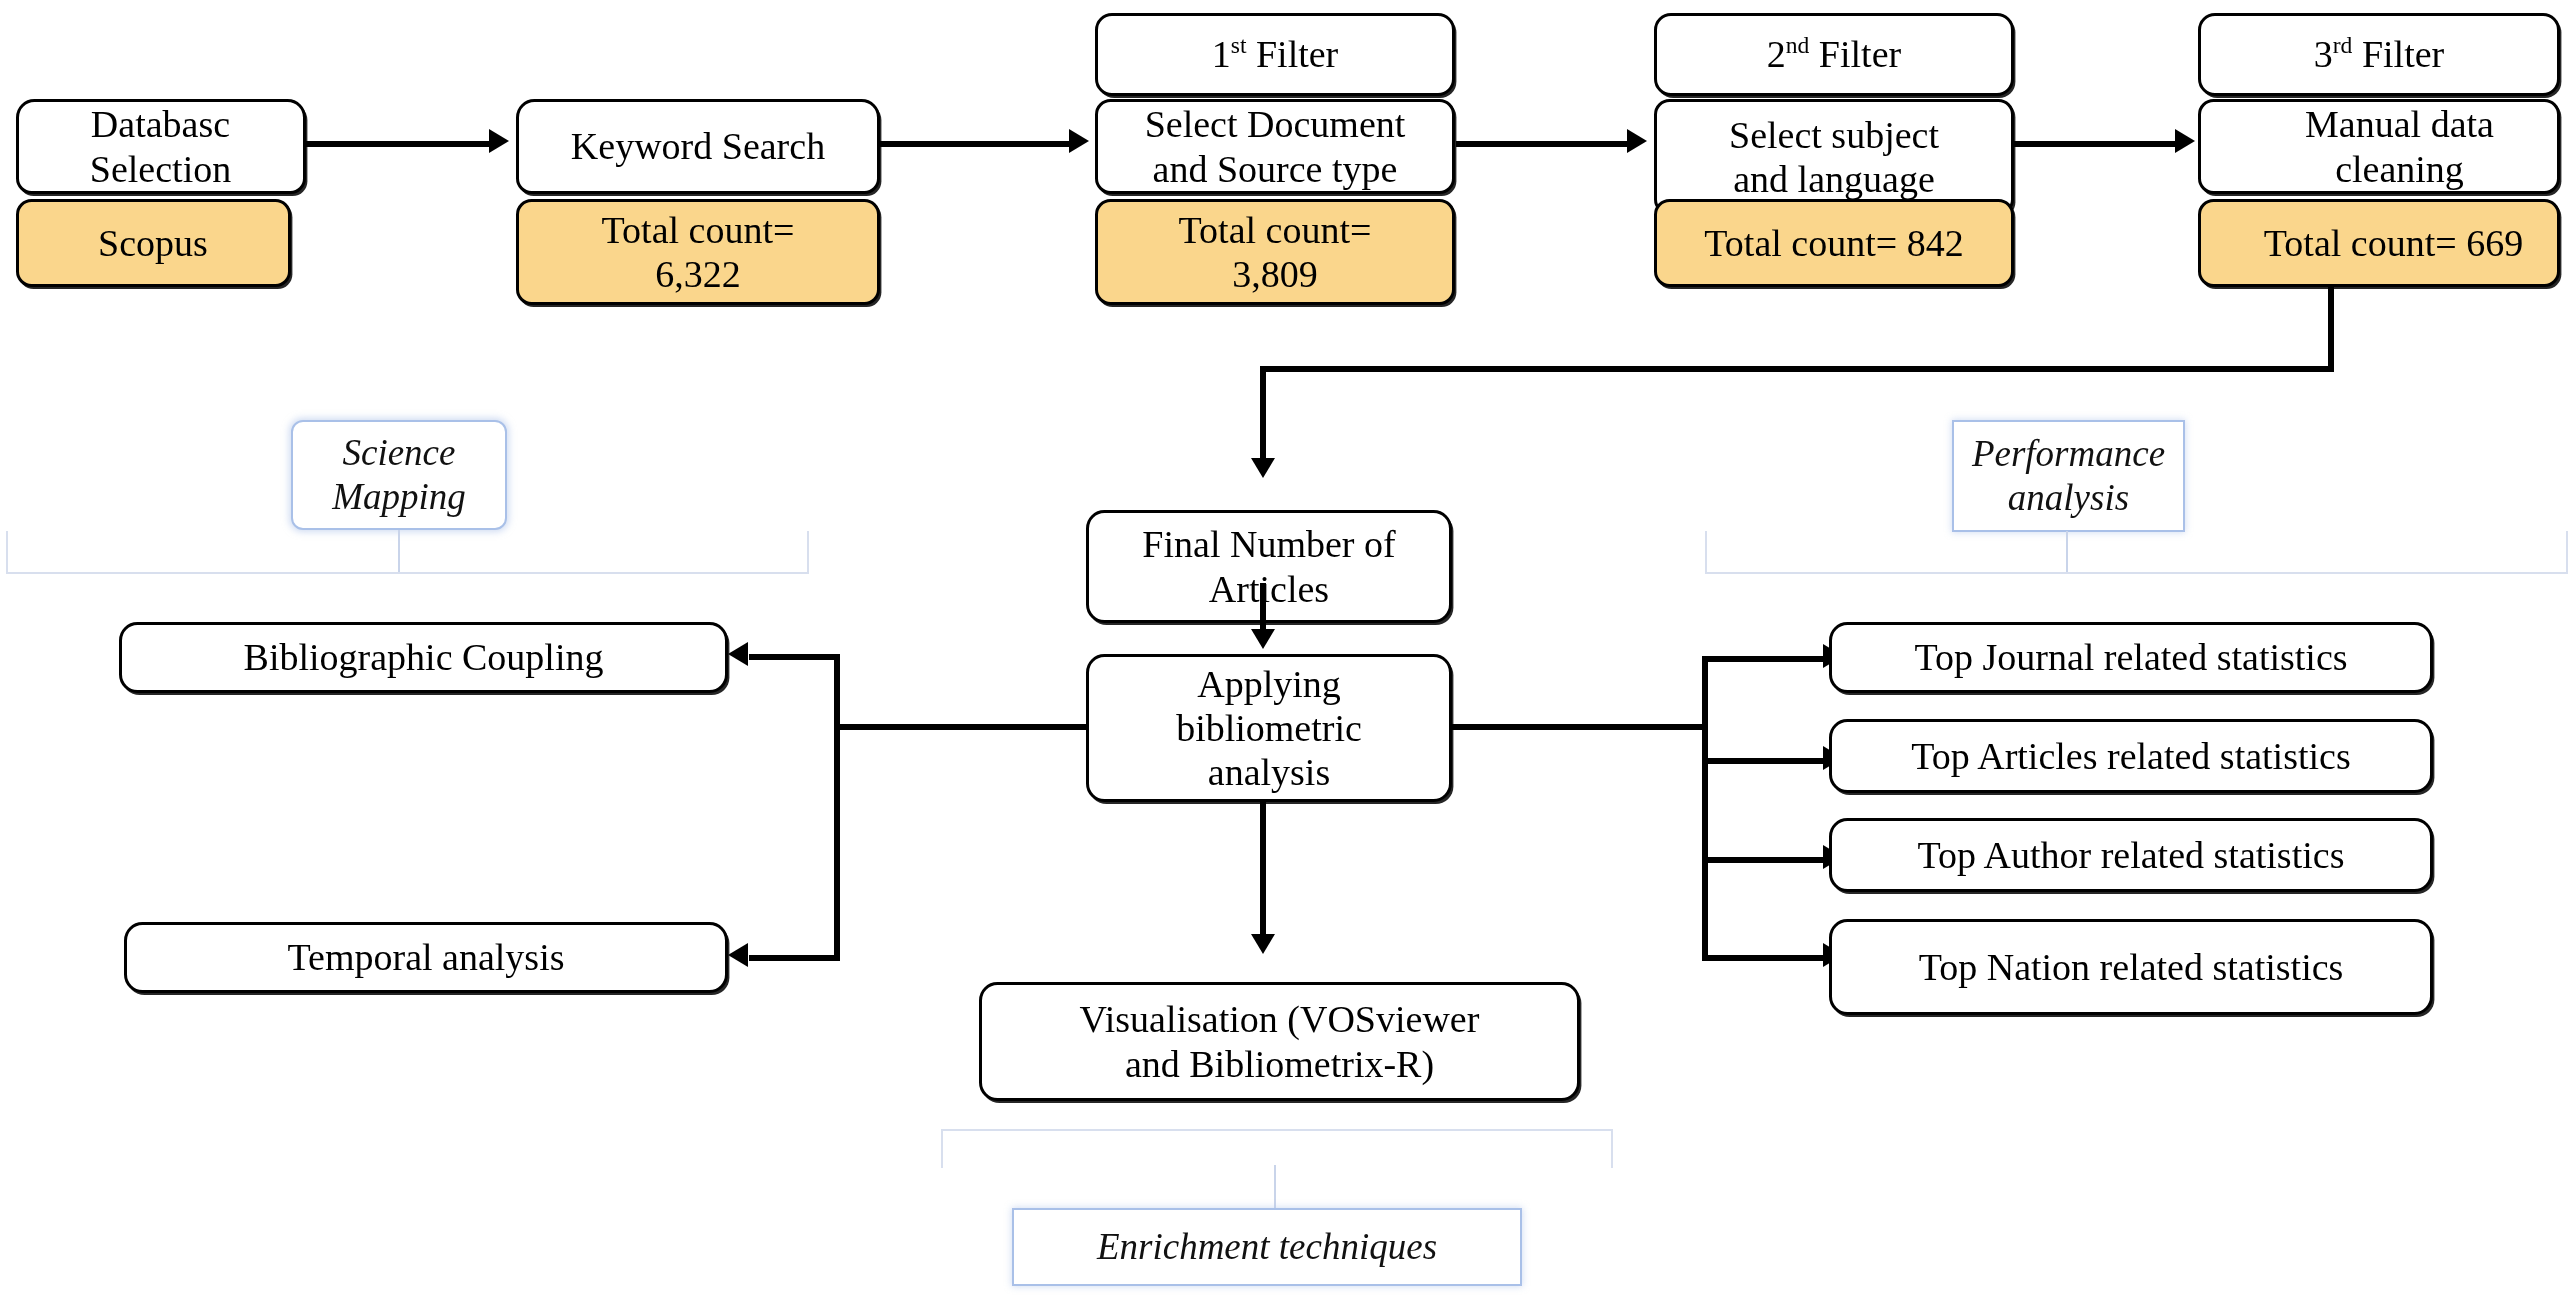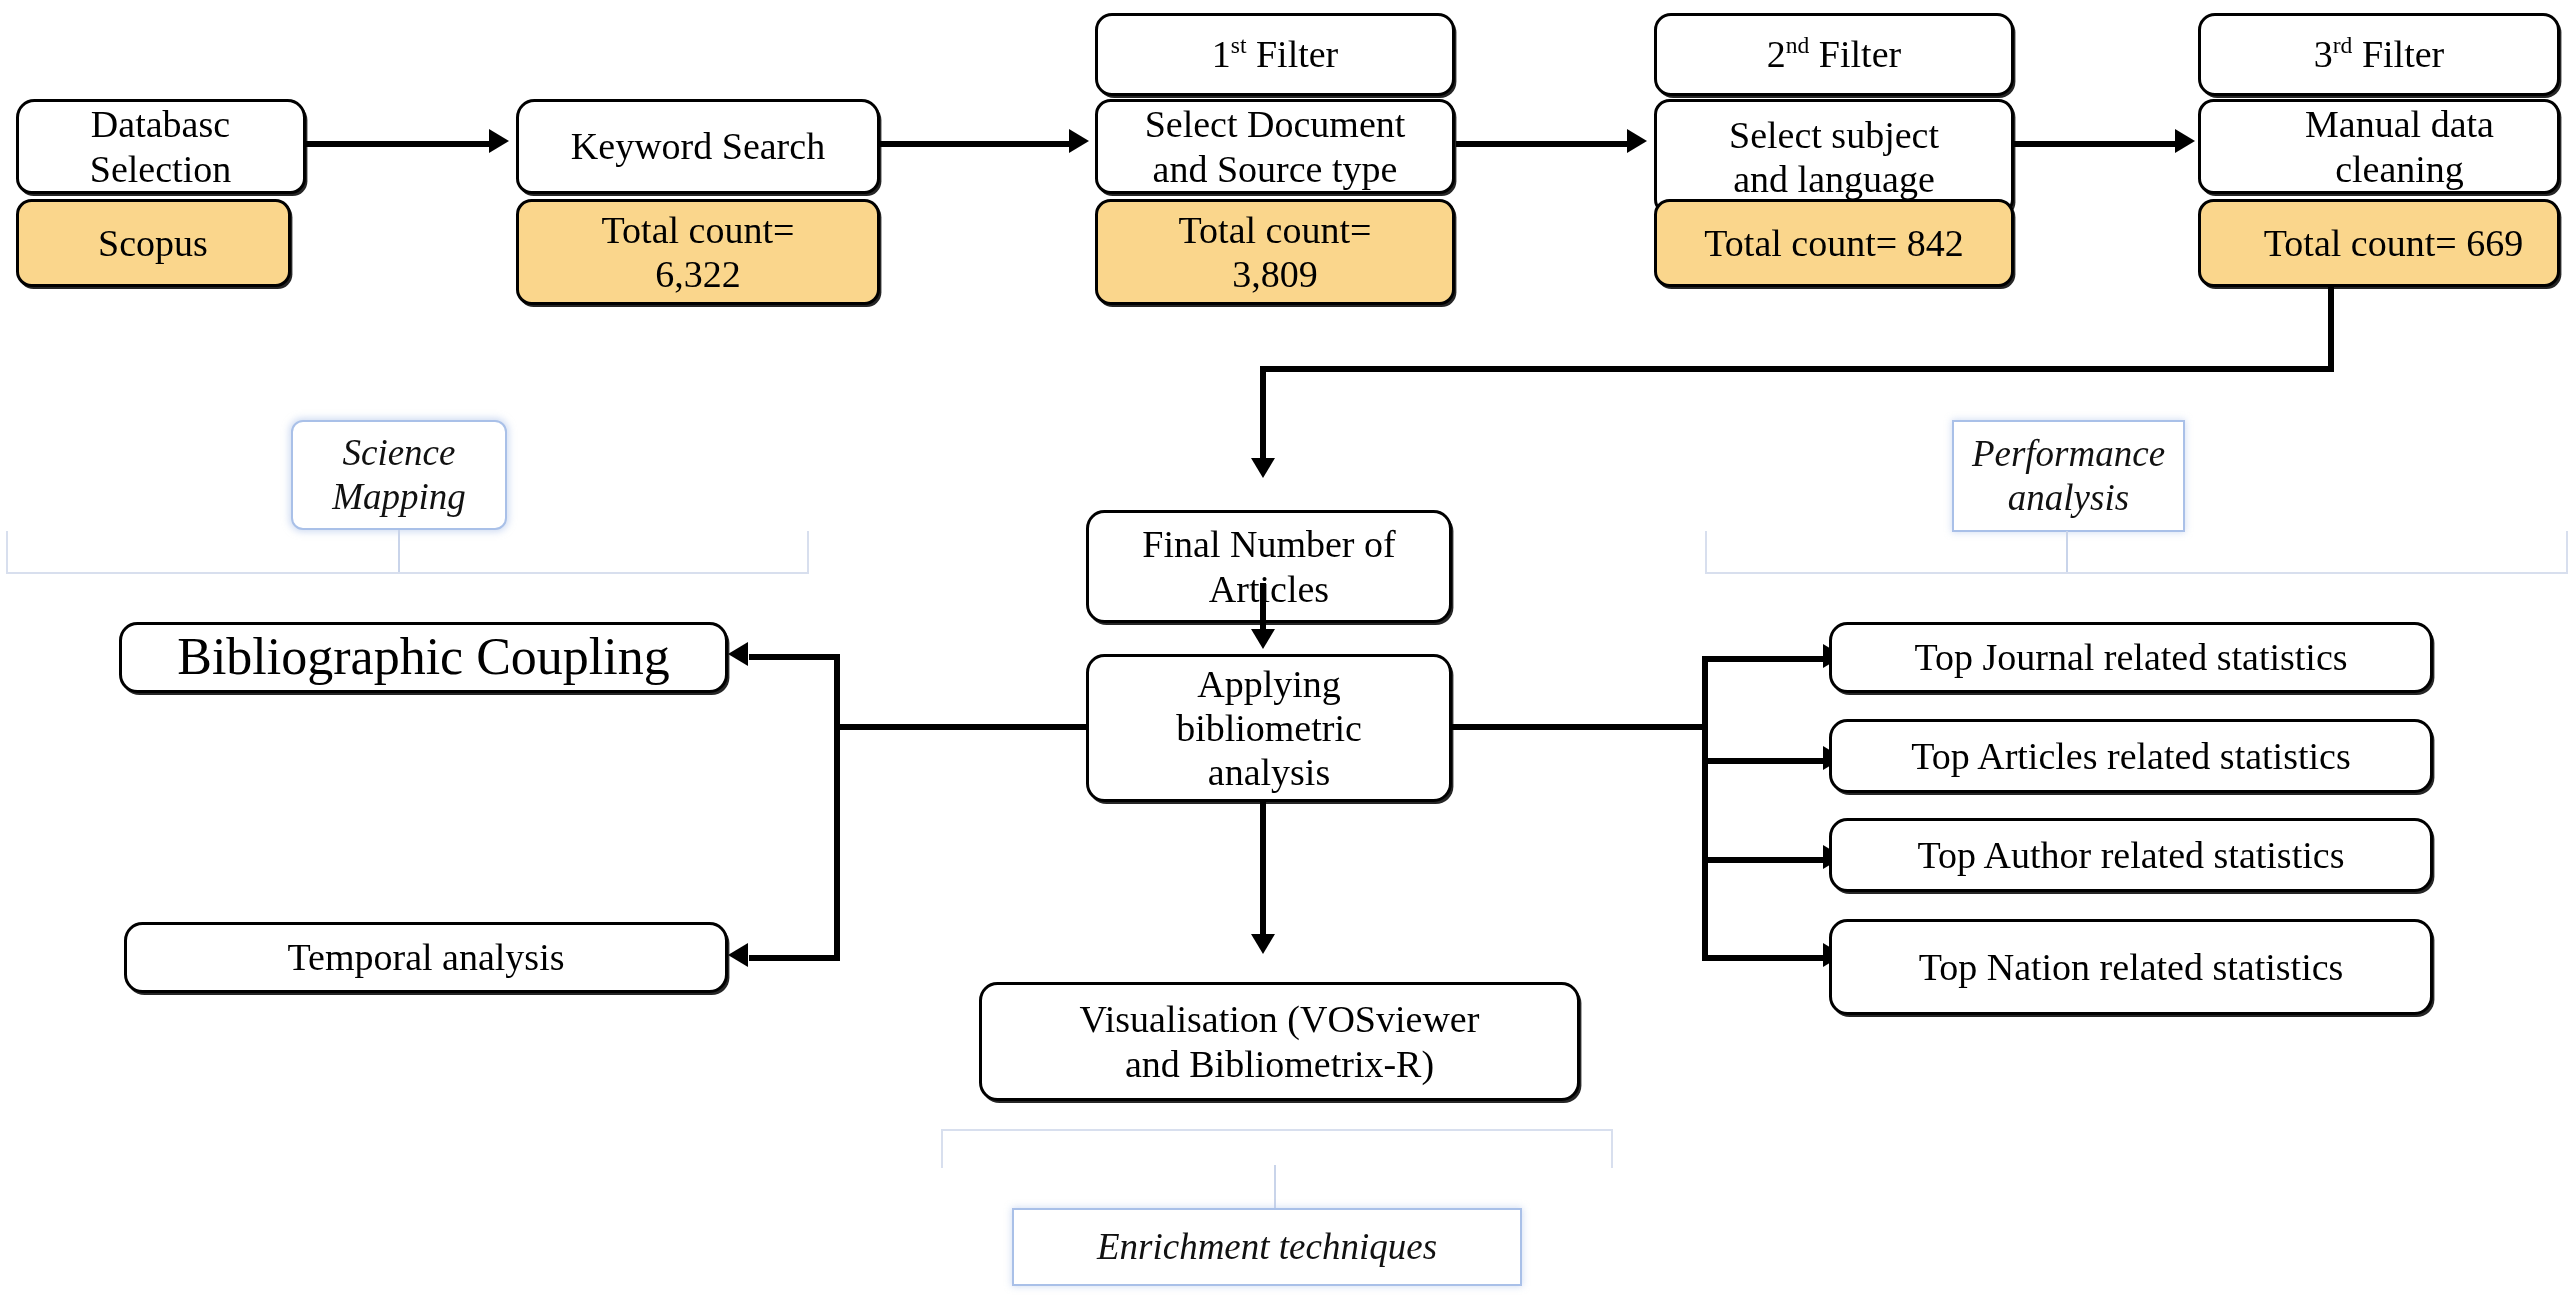--- a/index.html
+++ b/index.html
@@ -203,21 +203,21 @@
 
   <div class="ln h" style="left:834px;top:724px;width:254px;"></div>
   <div class="ln v" style="left:834px;top:654px;height:307px;"></div>
 
   <div class="ln h" style="left:749px;top:654px;width:90px;"></div>
   <div class="arrow l" style="left:728px;top:642px;"></div>
 
   <div class="ln h" style="left:749px;top:955px;width:90px;"></div>
   <div class="arrow l" style="left:728px;top:943px;"></div>
 
-  <div class="node" style="left:119px;top:622px;width:609px;height:71px;font-size:52px;">
+  <div class="node" style="left:119px;top:622px;width:609px;height:71px;font-size:38px;">
     <span class="txt">Bibliographic Coupling</span>
   </div>
 
   <div class="node" style="left:124px;top:922px;width:604px;height:71px;font-size:38px;">
     <span class="txt">Temporal analysis</span>
   </div>
 
   <div class="ln h" style="left:1452px;top:724px;width:256px;"></div>
   <div class="ln v" style="left:1702px;top:656px;height:304px;"></div>
 

